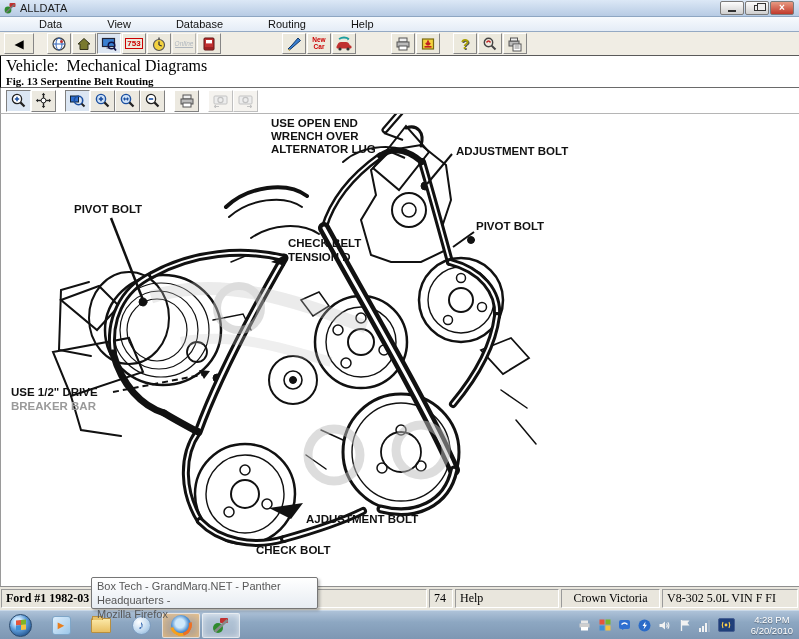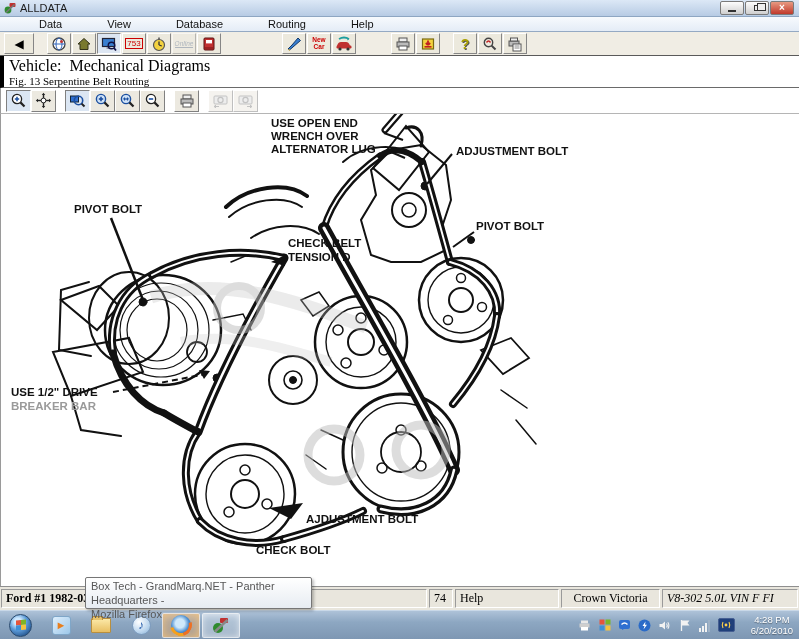--- a/index.html
+++ b/index.html
@@ -28,29 +28,29 @@
   .toolbar { position:absolute; left:0; top:32px; width:799px; height:24px;
     background:#f0ede4; border-bottom:1px solid #5a5a5a; display:flex; align-items:center; padding-left:4px; }
   .tbtn { width:24px; height:21px; margin-right:1px; background:#ece9dd;
     border:1px solid; border-color:#fff #868686 #868686 #fff;
     display:flex; align-items:center; justify-content:center; font-size:11px; }
   .tbtn.pressed { border-color:#868686 #fff #fff #868686; background:#dde6f2; }
   .tbtn.disabled { opacity:.55; }
   .tsp { width:12px; }
   .tsp-big { width:60px; }
   .redtxt { color:#c00; font-weight:bold; font-size:6.5px; line-height:1.05; text-align:center; }
-  .badge753 { color:#c00; font-weight:normal; font-size:8px; border:1px solid #c00; padding:0 1px; }
+  .badge753 { color:#c00; font-weight:bold; font-size:8px; border:1px solid #c00; padding:0 1px; }
   .onlinetxt { color:#7a8aa0; font-style:italic; font-size:6.5px; border-bottom:1px solid #7a8aa0; }
   .helpq { color:#a9a000; font-weight:bold; font-size:14px; text-shadow:1px 1px 0 #555; }
 
   
   .ctitle { position:absolute; left:0; top:56px; width:799px; height:32px; background:#fff;
-    border-left:4px solid #000000; border-bottom:1px solid #6a6a6a; padding-left:5px; }
+    border-left:1px solid #000000; border-bottom:1px solid #6a6a6a; padding-left:5px; }
   .ctitle .h1 { font-family:"Liberation Serif", serif; font-size:16px; color:#000; white-space:pre; margin-top:1px; }
-  .ctitle .h2 { font-family:"Liberation Serif", serif; font-size:11px; font-weight:normal; color:#000; margin-top:0px; }
+  .ctitle .h2 { font-family:"Liberation Serif", serif; font-size:11px; font-weight:bold; color:#000; margin-top:0px; }
 
   .viewerbar { position:absolute; left:0; top:88px; width:799px; height:26px; background:#fff;
     border-left:1px solid #9a9a9a; border-bottom:1px solid #b5b5b5;
     display:flex; align-items:center; padding-left:5px; }
   .vbtn { width:25px; height:22px; background:#ece9e0; border:1px solid;
     border-color:#fff #808080 #808080 #fff; display:flex; align-items:center; justify-content:center; margin-right:0px; }
   .vbtn.pressed { border-color:#808080 #fff #fff #808080; background:#dbe6f3; }
   .vbtn.disabled { opacity:.5; }
   .vsp { width:9px; }
 
@@ -60,23 +60,23 @@
 
   
   .statusbar { position:absolute; left:0; top:586px; width:799px; height:24px;
     background:#e9e6dd; border-top:1px solid #8f8f8f; display:flex; }
   .seg { border:1px solid; border-color:#9a9a9a #fff #fff #9a9a9a; margin:2px 1px 2px 1px;
     font-family:"Liberation Serif", serif; font-size:12px; color:#000; padding:1px 4px 0 4px; overflow:hidden; white-space:nowrap; }
   .seg.s0 { width:426px; font-weight:bold; }
   .seg.s1 { width:24px; }
   .seg.s2 { width:104px; }
   .seg.s3 { width:99px;text-align:center; }
-  .seg.s4 { flex:1;font-style:italic; }
-
-  .tooltip { position:absolute; left:85px; top:577px; width:227px; height:32px;
+  .seg.s4 { flex:1; }
+
+  .tooltip { position:absolute; left:91px; top:577px; width:227px; height:32px;
     background:linear-gradient(#ffffff,#e7ecf2); border:1px solid #767676; border-radius:2px;
     box-shadow:2px 2px 3px rgba(0,0,0,.25); font-size:11px; color:#575757;
     padding:1px 5px; line-height:14px; z-index:30; }
 
   
   .taskbar { position:absolute; left:0; top:610px; width:799px; height:29px;
     background:linear-gradient(#aec2d8,#8da7c2 40%,#7e97b3); border-top:1px solid #c9d8e8;
     display:flex; align-items:center; }
   .orb { width:23px; height:23px; border-radius:50%; margin:0 10px 0 9px;
     background:radial-gradient(circle at 38% 32%, #cfe9ff 0 18%, #5d9bd8 45%, #1d4d87 85%);

